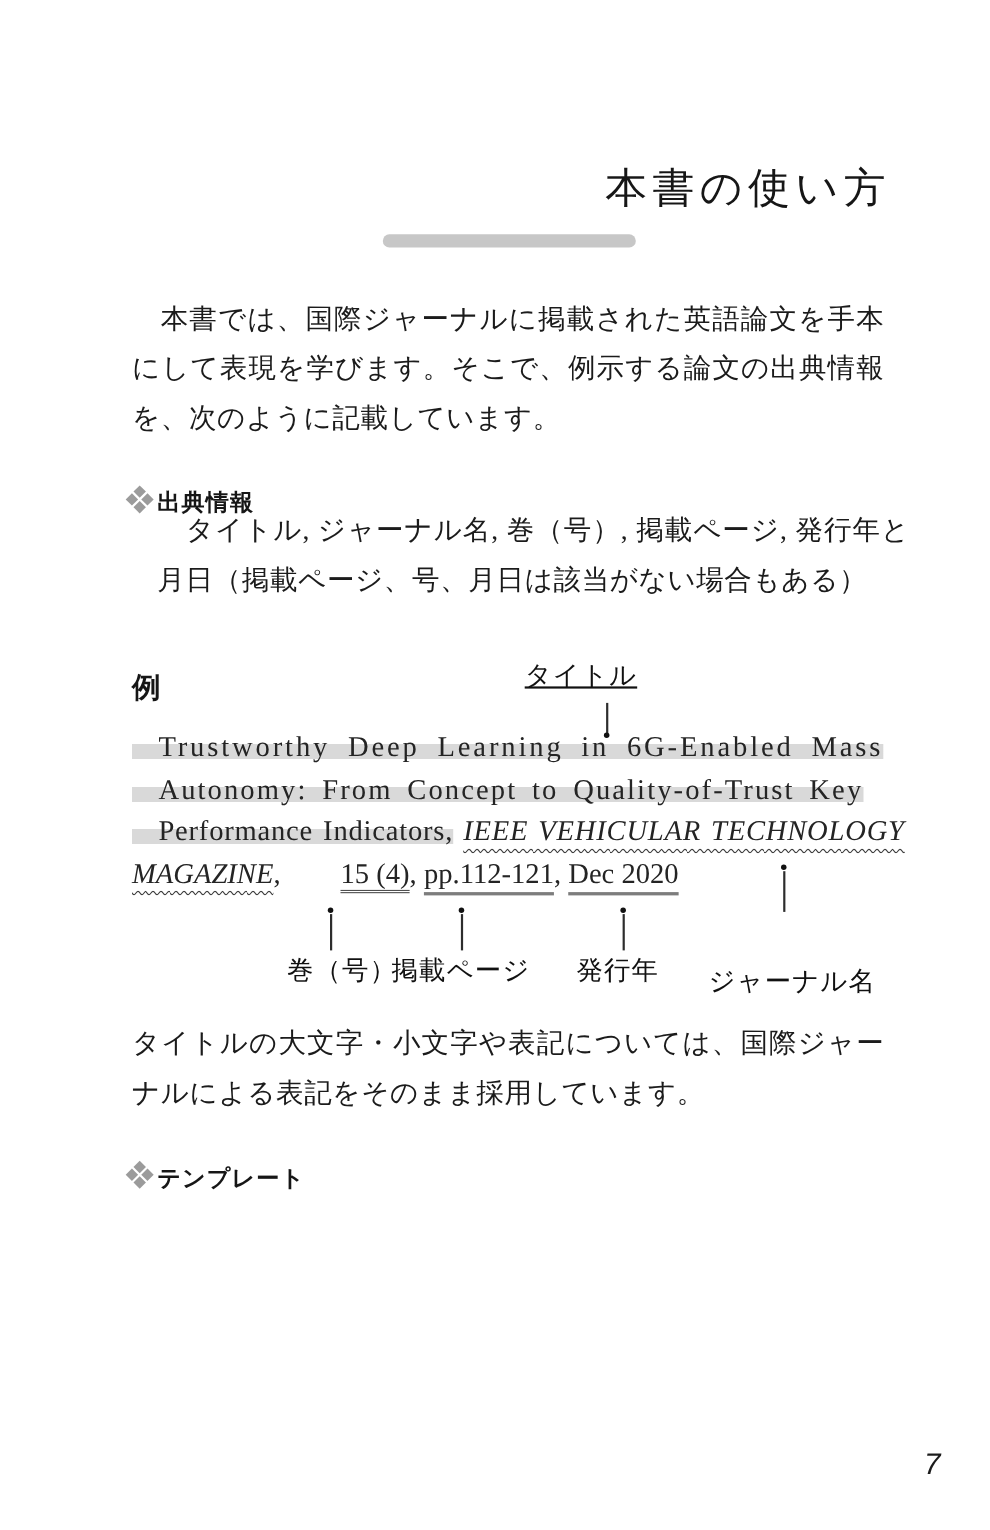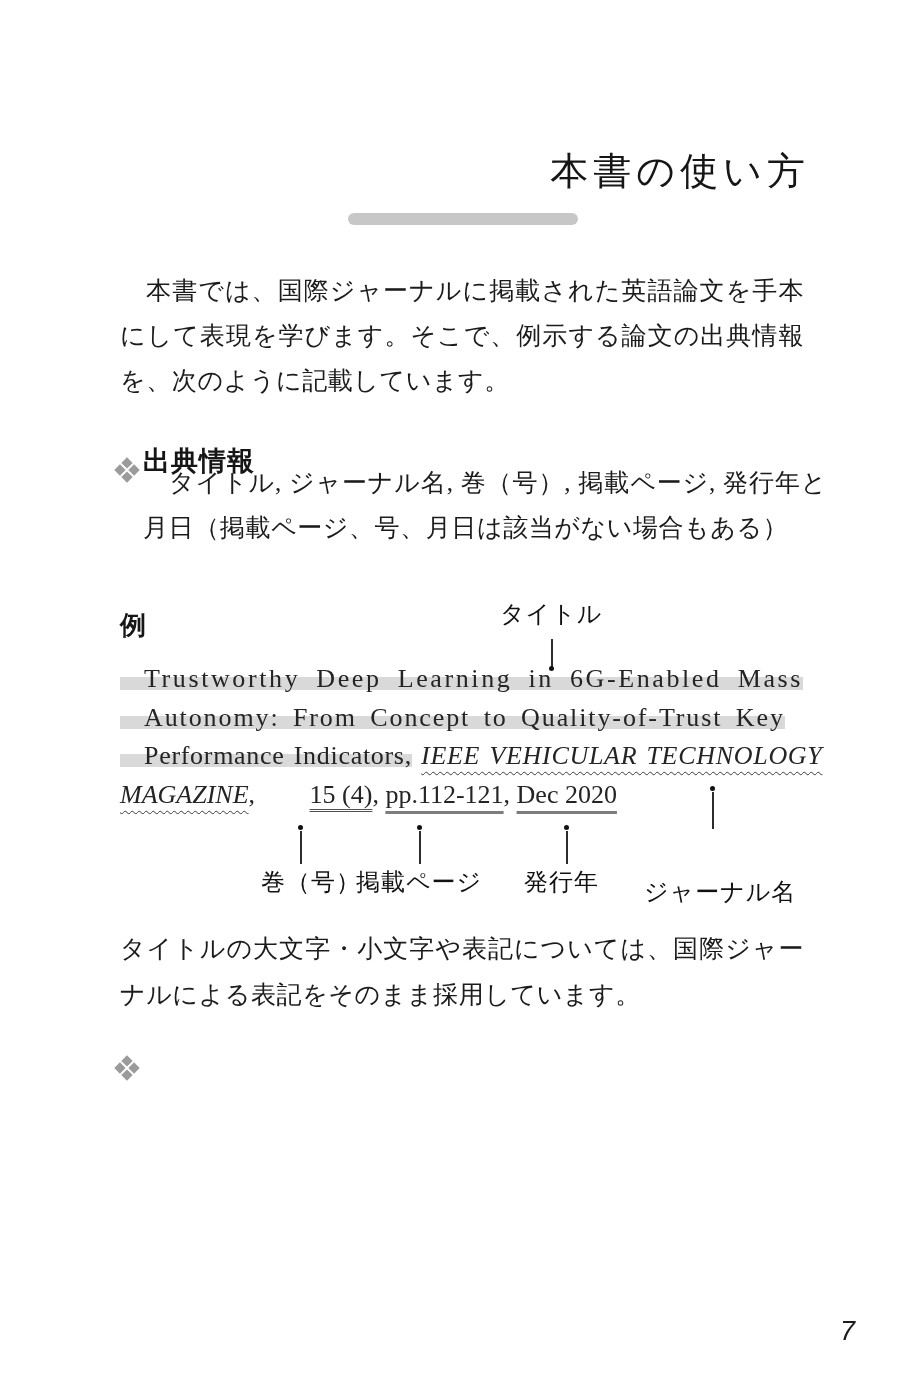--- a/index.html
+++ b/index.html
@@ -33,23 +33,23 @@
   .intro{top:268px;}
   .source-body{top:460px;margin-left:23px;}
   .note{top:926px;line-height:46px;}
   .template-body{top:1093px;line-height:46px;}
   .ab{
     font-family:"Liberation Sans", sans-serif;
     font-weight:700;font-size:23px;
   }
   
   .sec-head{
-    position:absolute;left:118px;display:flex;align-items:flex-end;margin:0;
+    position:absolute;left:118px;display:flex;align-items:flex-start;margin:0;
     font-family:"Liberation Sans", sans-serif;
-    font-weight:700;font-size:27px;letter-spacing:1px;color:#161616;
+    font-weight:700;font-size:21px;letter-spacing:1px;color:#161616;
   }
   .sec-head.source{top:443px;}
   .sec-head.template{top:1057px;}
   .diamond{
     width:18px;height:18px;margin:2px 7px 0 0;flex:0 0 auto;
     transform:rotate(45deg);
     display:grid;grid-template-columns:1fr 1fr;grid-template-rows:1fr 1fr;gap:2.5px;
   }
   .diamond i{background:#9b9b9b;display:block;}
   
@@ -81,21 +81,21 @@
   .sng{
     text-decoration:underline solid #7d7d7d 2.5px;
     text-underline-offset:8px;
   }
   
   .ann{
     position:absolute;margin:0;white-space:nowrap;
     font-family:"Liberation Sans", sans-serif;
     font-size:24px;letter-spacing:1px;color:#111111;
   }
-  .ann-title{left:500px;top:598px;}
+  .ann-title{left:477px;top:598px;text-decoration:underline;}
   .ann-journal{left:644px;top:876px;}
   .ann-volume{left:261px;top:866px;}
   .ann-pages{left:356px;top:866px;}
   .ann-year{left:524px;top:866px;}
   .vline{position:absolute;width:1.5px;background:#2d2d2d;}
   .vl-title{left:551px;top:639px;height:28px;}
   .vl-journal{left:712px;top:792px;height:37px;}
   .vl-volume{left:300px;top:831px;height:33px;}
   .vl-pages{left:419px;top:831px;height:33px;}
   .vl-year{left:566px;top:831px;height:33px;}
@@ -164,18 +164,19 @@
 
   <p class="jp-par note">タイトルの大文字・小文字や表記については、国際ジャーナルによる表記をそのまま採用しています。</p>
 
   <h2 class="sec-head template">
     <span class="diamond">
         <i></i>
         <i></i>
         <i></i>
         <i></i>
       </span>
+    <span>テンプレート</span>
   </h2>
 
 
   <p class="page-num">7</p>
 
 </div>
 
 </body></html>

